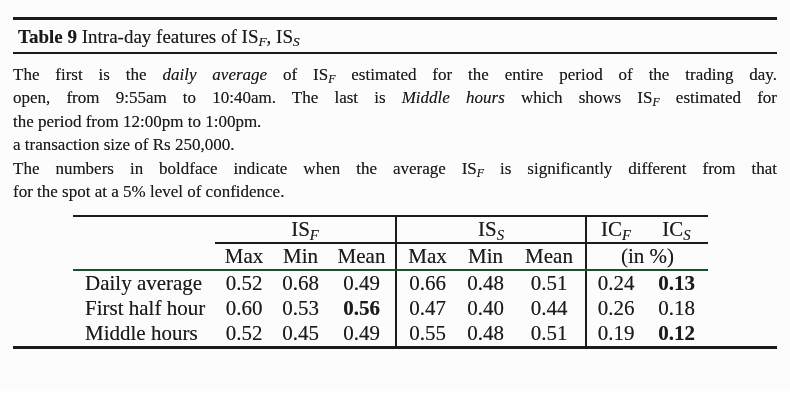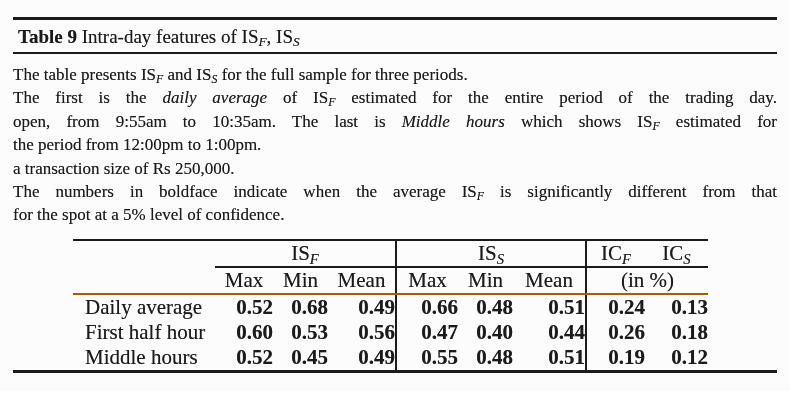--- a/index.html
+++ b/index.html
@@ -42,38 +42,37 @@
   table {
     border-collapse: collapse;
     table-layout: fixed;
     width: 635px;
     font-size: 21px;
     border-top: 2px solid #1b1b1b;
   }
   th, td { padding: 0; font-weight: normal; vertical-align: middle; }
   .grp  { text-align: center; height: 22px; }
   .cmid { border-bottom: 2px solid #1b1b1b; }
-  .bb   { border-bottom: 2px solid #a16207; }
+  .bb   { border-bottom: 2px solid #14532d; }
   .vl   { border-left: 2px solid #1b1b1b; margin-top: 27px; }
   .hdr  { text-align: center; height: 21px; }
   .lbl  { text-align: left; padding-left: 12px; }
   tbody td { height: 23px; }
-  .num  { text-align: right; font-weight: bold; }
+  .num  { text-align: center; }
 </style>
 </head>
 <body>
 
 <div class="page">
   <div class="hrule top"></div>
   <div class="caption"><span class="bd">Table 9</span><span> Intra-day features of IS</span><sub class="it">F</sub><span>, IS</span><sub class="it">S</sub></div>
   <div class="hrule"></div>
   <div class="notes" id="notes">
-      <div class="note-line"><span>The table presents IS</span><sub class="it">F</sub><span> and IS</span><sub class="it">S</sub><span> for the full sample for three periods.</span></div>
       <div class="note-line stretch"><span>The first is the </span><span class="it">daily average</span><span> of IS</span><sub class="it">F</sub><span> estimated for the entire period of the trading day.</span></div>
-      <div class="note-line stretch"><span>open, from 9:55am to 10:35am. The last is </span><span class="it">Middle hours</span><span> which shows IS</span><sub class="it">F</sub><span> estimated for</span></div>
+      <div class="note-line stretch"><span>open, from 9:55am to 10:40am. The last is </span><span class="it">Middle hours</span><span> which shows IS</span><sub class="it">F</sub><span> estimated for</span></div>
       <div class="note-line"><span>the period from 12:00pm to 1:00pm.</span></div>
       <div class="note-line"><span>a transaction size of Rs 250,000.</span></div>
       <div class="note-line stretch"><span>The numbers in boldface indicate when the average IS</span><sub class="it">F</sub><span> is significantly different from that</span></div>
       <div class="note-line"><span>for the spot at a 5% level of confidence.</span></div>
     </div>
   <div class="tablewrap">
     <table id="datatable">
       <colgroup id="cols">
           <col style="width: 142px;">
           <col style="width: 58px;">

